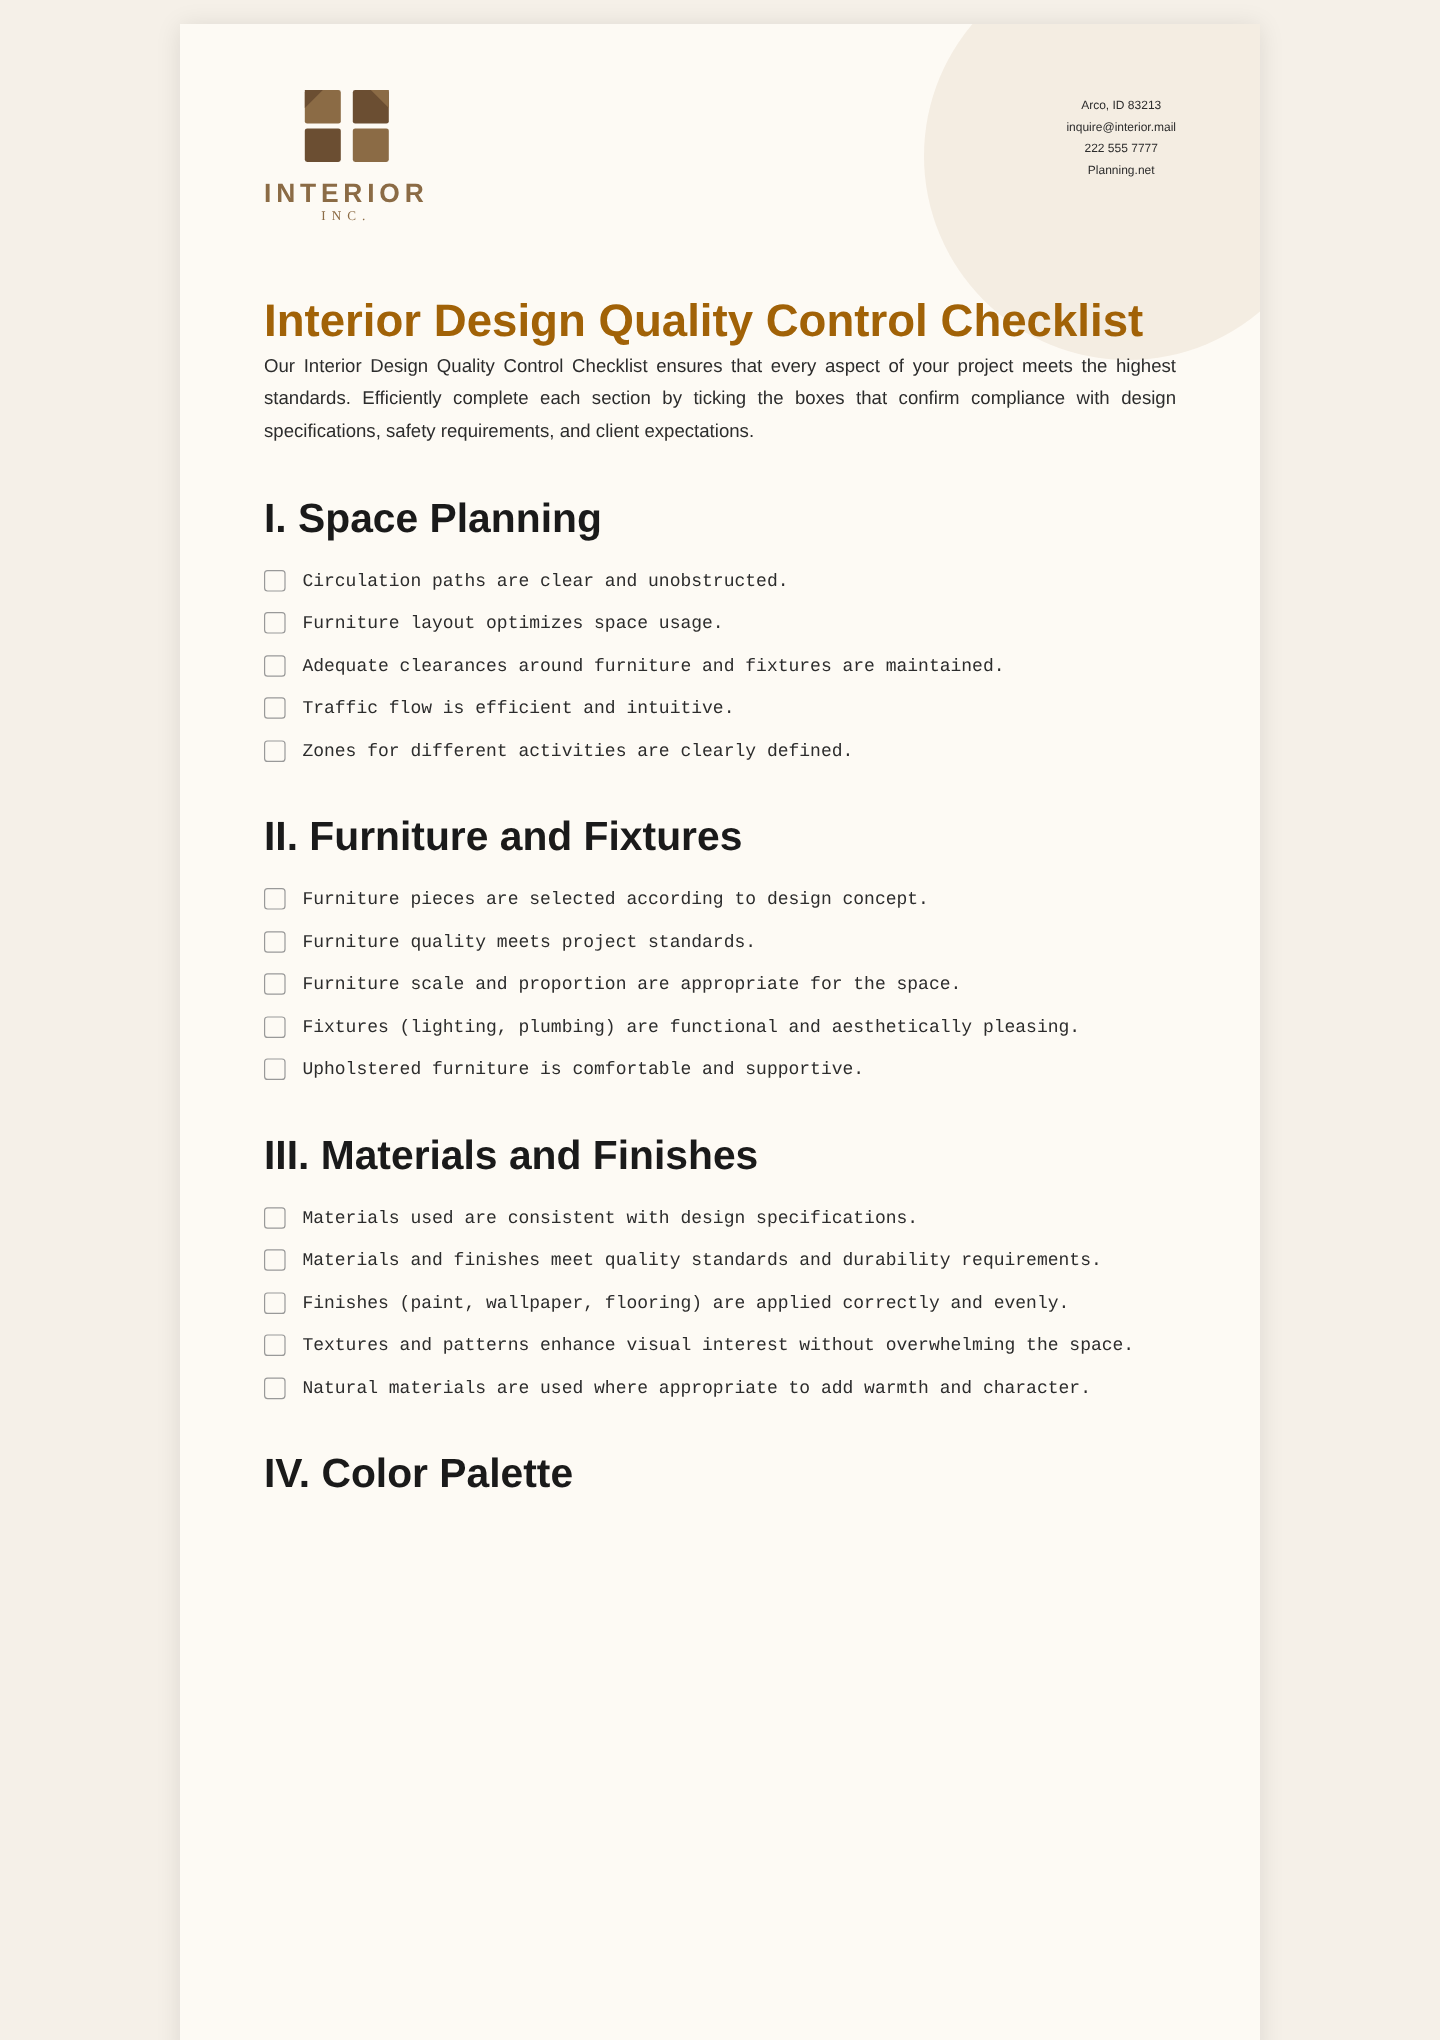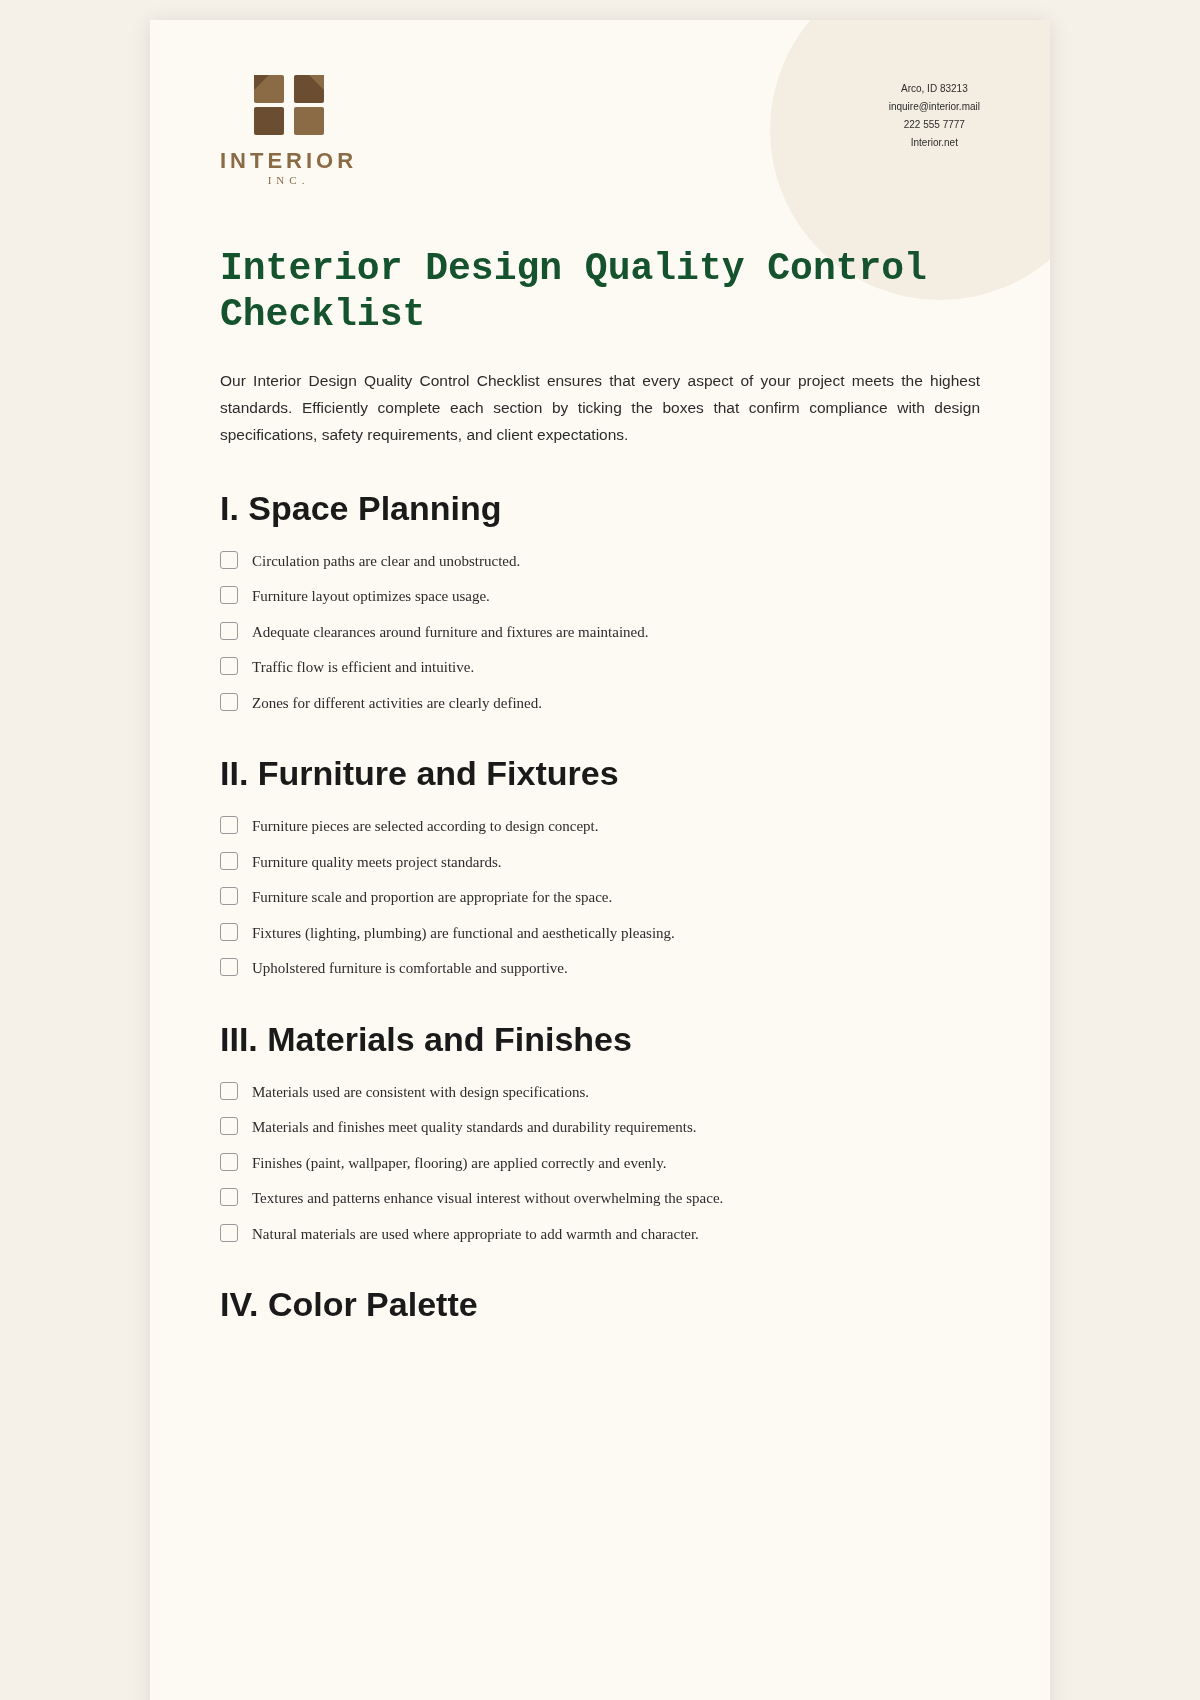--- a/index.html
+++ b/index.html
@@ -85,23 +85,22 @@
 
     .content {
       padding: 20px 70px 70px 70px;
       position: relative;
       z-index: 1;
     }
 
     .page-title {
       font-size: 38px;
       font-weight: 900;
-      color: #14532d;
-      margin-bottom: 30px;
-      font-family: Liberation Mono, monospace;
+      color: #a16207;
+      font-family: Liberation Sans, sans-serif;
       line-height: 1.2;
     }
 
     .intro-text {
       font-size: 15.5px;
       line-height: 1.75;
       color: #2c2c2c;
       margin-bottom: 40px;
       text-align: justify;
       font-family: Arial, sans-serif;
@@ -123,21 +122,21 @@
     .checklist-items {
       list-style: none;
       padding: 0;
     }
 
     .checklist-item {
       display: flex;
       align-items: flex-start;
       margin-bottom: 13px;
       font-size: 15px;
-      font-family: Liberation Serif, serif;
+      font-family: Liberation Mono, monospace;
       color: #2c2c2c;
       line-height: 1.5;
     }
 
     .checkbox {
       width: 18px;
       height: 18px;
       border: 1.5px solid #999;
       border-radius: 3px;
       background: transparent;
@@ -171,21 +170,21 @@
         <polygon points="75,5 60,5 75,20" fill="#8B6B45"></polygon>
       </svg>
       <div class="logo-text">INTERIOR</div>
       <div class="logo-sub">INC.</div>
     </div>
 
     <div class="contact-info">
       <div>Arco, ID 83213</div>
       <div>inquire@interior.mail</div>
       <div>222 555 7777</div>
-      <div>Interior.net</div>
+      <div>Planning.net</div>
     </div>
 
   </div>
 
   <div class="content">
 
     <h1 class="page-title">Interior Design Quality Control Checklist</h1>
 
     <p class="intro-text">Our Interior Design Quality Control Checklist ensures that every aspect of your project meets the highest standards. Efficiently complete each section by ticking the boxes that confirm compliance with design specifications, safety requirements, and client expectations.</p>
 

